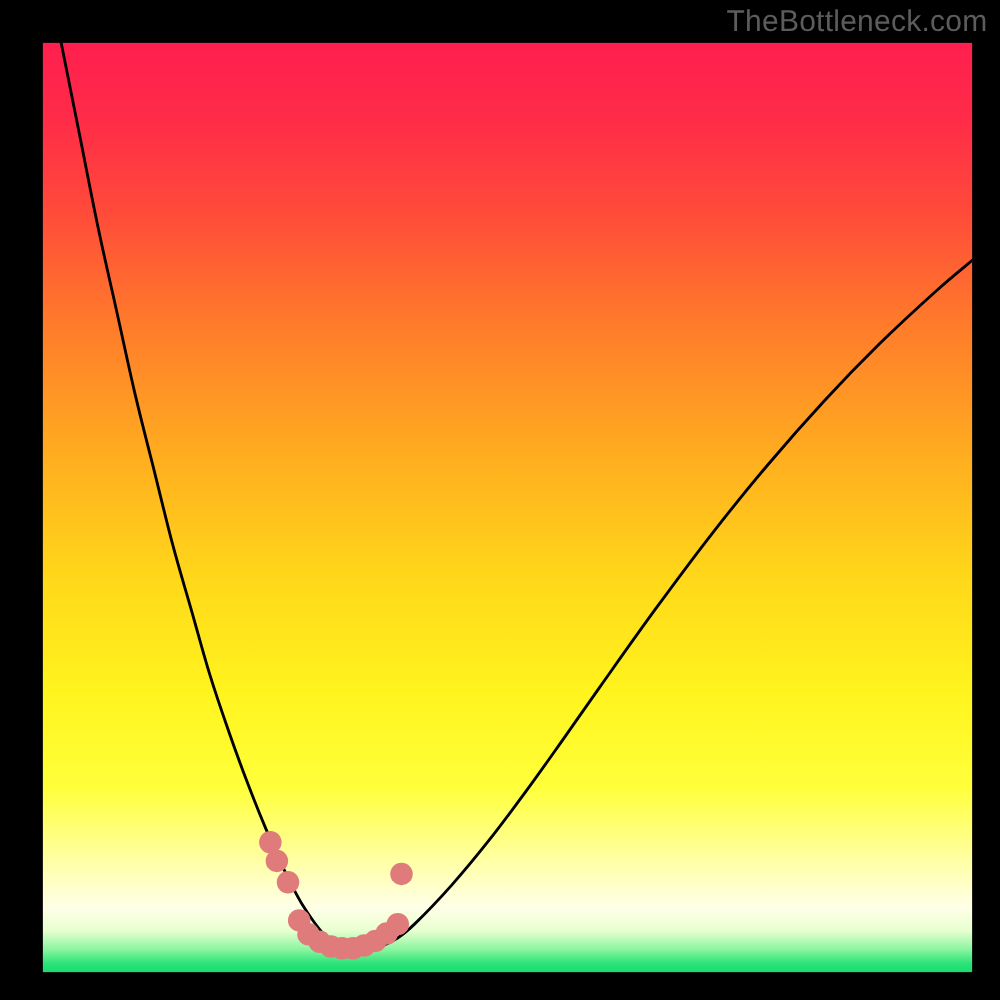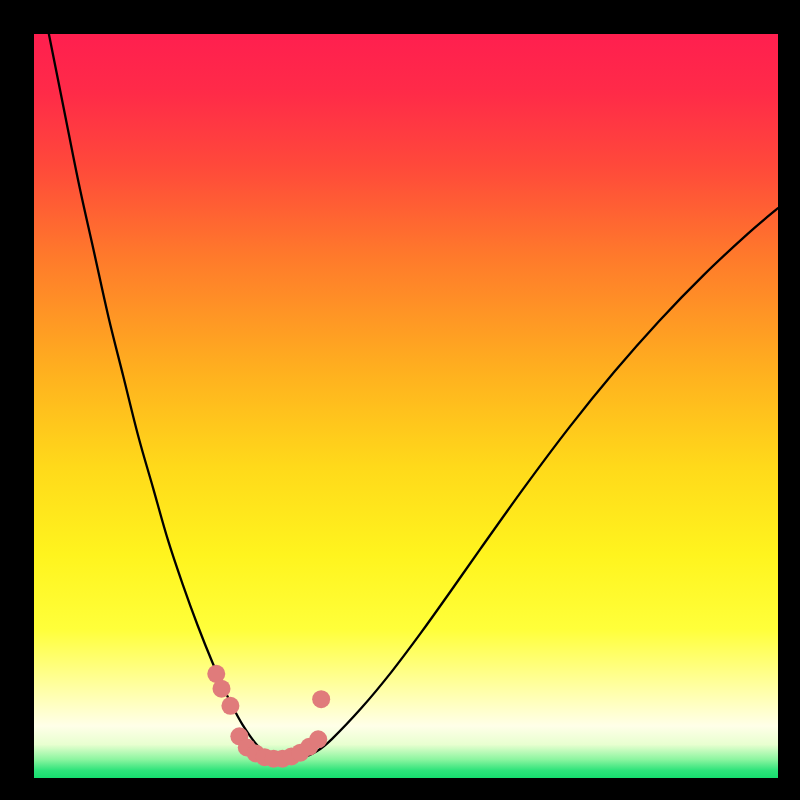--- a/index.html
+++ b/index.html
@@ -40,20 +40,21 @@
   .plot svg {
     display: block;
     width: 744px;
     height: 744px;
   }
 </style>
 </head>
 <body>
 
 <div class="frame">
+  <div class="watermark">TheBottleneck.com</div>
 
   <div class="plot">
     <svg viewBox="0 0 744 744" preserveAspectRatio="none">
       <defs>
         <linearGradient id="bg-grad" x1="0" y1="0" x2="0" y2="1">
         <stop offset="0%" stop-color="#ff1f4f"></stop>
             <stop offset="8%" stop-color="#ff2b48"></stop>
             <stop offset="18%" stop-color="#ff4a3a"></stop>
             <stop offset="30%" stop-color="#ff7a2b"></stop>
             <stop offset="45%" stop-color="#ffaf1f"></stop>

